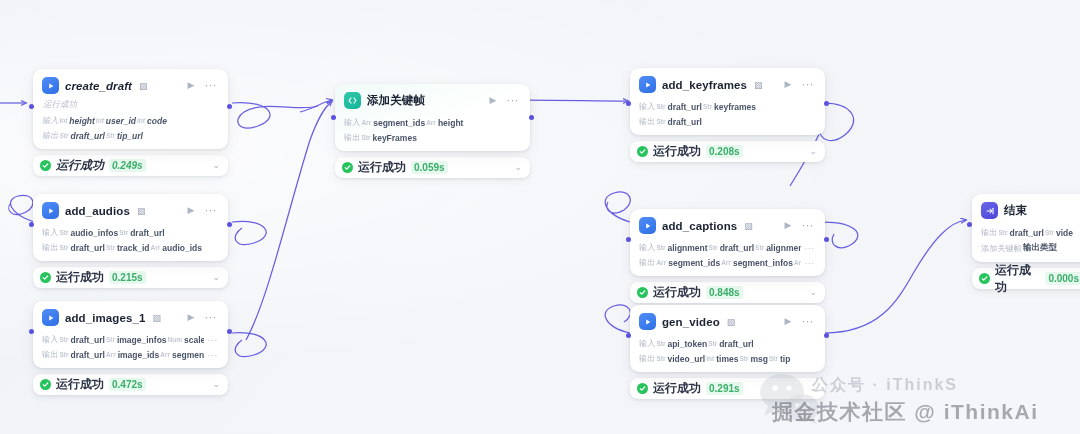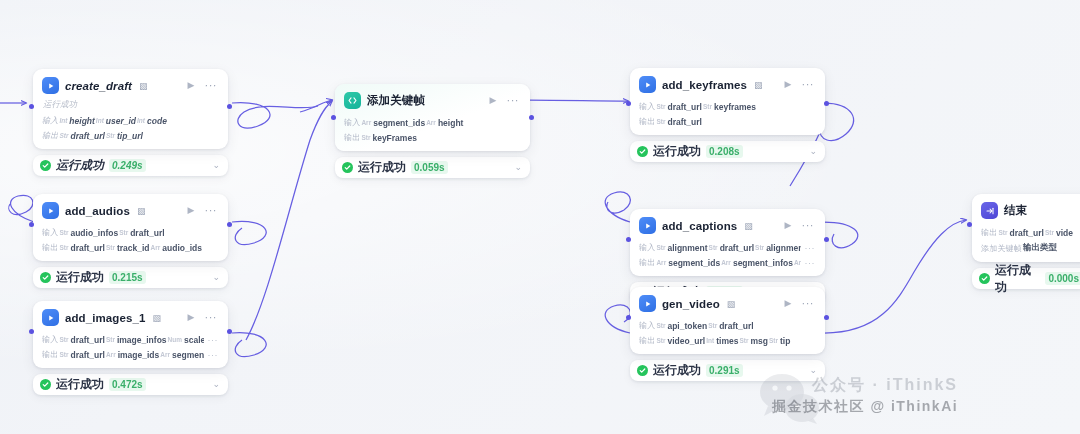--- a/index.html
+++ b/index.html
@@ -124,21 +124,21 @@
   }
 
   
   .wm { position: absolute; z-index: 6; pointer-events: none; white-space: nowrap; }
   .wm-gray {
     color: rgba(120,126,140,0.33);
     font-size: 16px; font-weight: 700; letter-spacing: 2px;
   }
   .wm-dark {
     color: rgba(55,60,70,0.42);
-    font-size: 14px; font-weight: 700; letter-spacing: 1.5px;
+    font-size: 21px; font-weight: 700; letter-spacing: 1.5px;
   }
   .wm-logo { opacity: .28; }
 </style>
 </head>
 <body>
 
 <div id="canvas">
 
   <svg id="edges" viewBox="0 0 1080 434" xmlns="http://www.w3.org/2000/svg">
     <defs>
@@ -496,21 +496,21 @@
           </svg>
       </span>
       <span class="stxt">运行成功</span>
       <span class="stime">0.472s</span>
       <span class="chev">⌄</span>
     </div>
     <div class="port" style="left:-4px; top:28px;"></div>
     <div class="port" style="right:-4px; top:28px;"></div>
   </div>
 
-  <div class="node" style="left:630px; top:287px;">
+  <div class="node" style="left:630px; top:305px;">
     <div class="card">
       <div class="hdr">
         <span class="nicon blue">
           <svg width="10" height="10" viewBox="0 0 10 10">
               <path d="M3.2,2.4 L7.4,5 L3.2,7.6 Z" fill="#fff"></path>
             </svg>
         </span>
         <span class="ntitle">gen_video</span>
         <span class="badge-mini">▧</span>
         <span class="hdr-spacer"></span>

